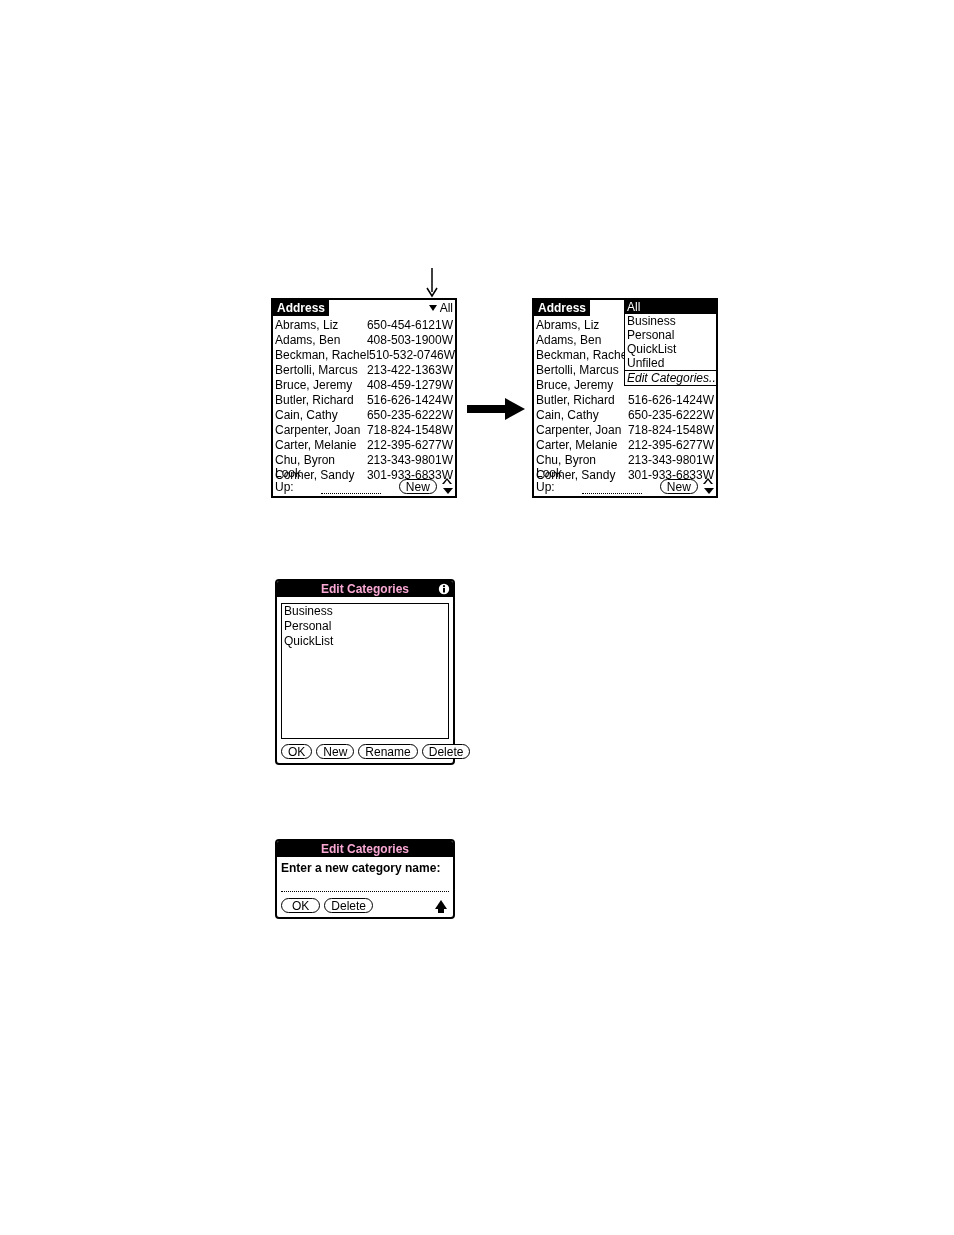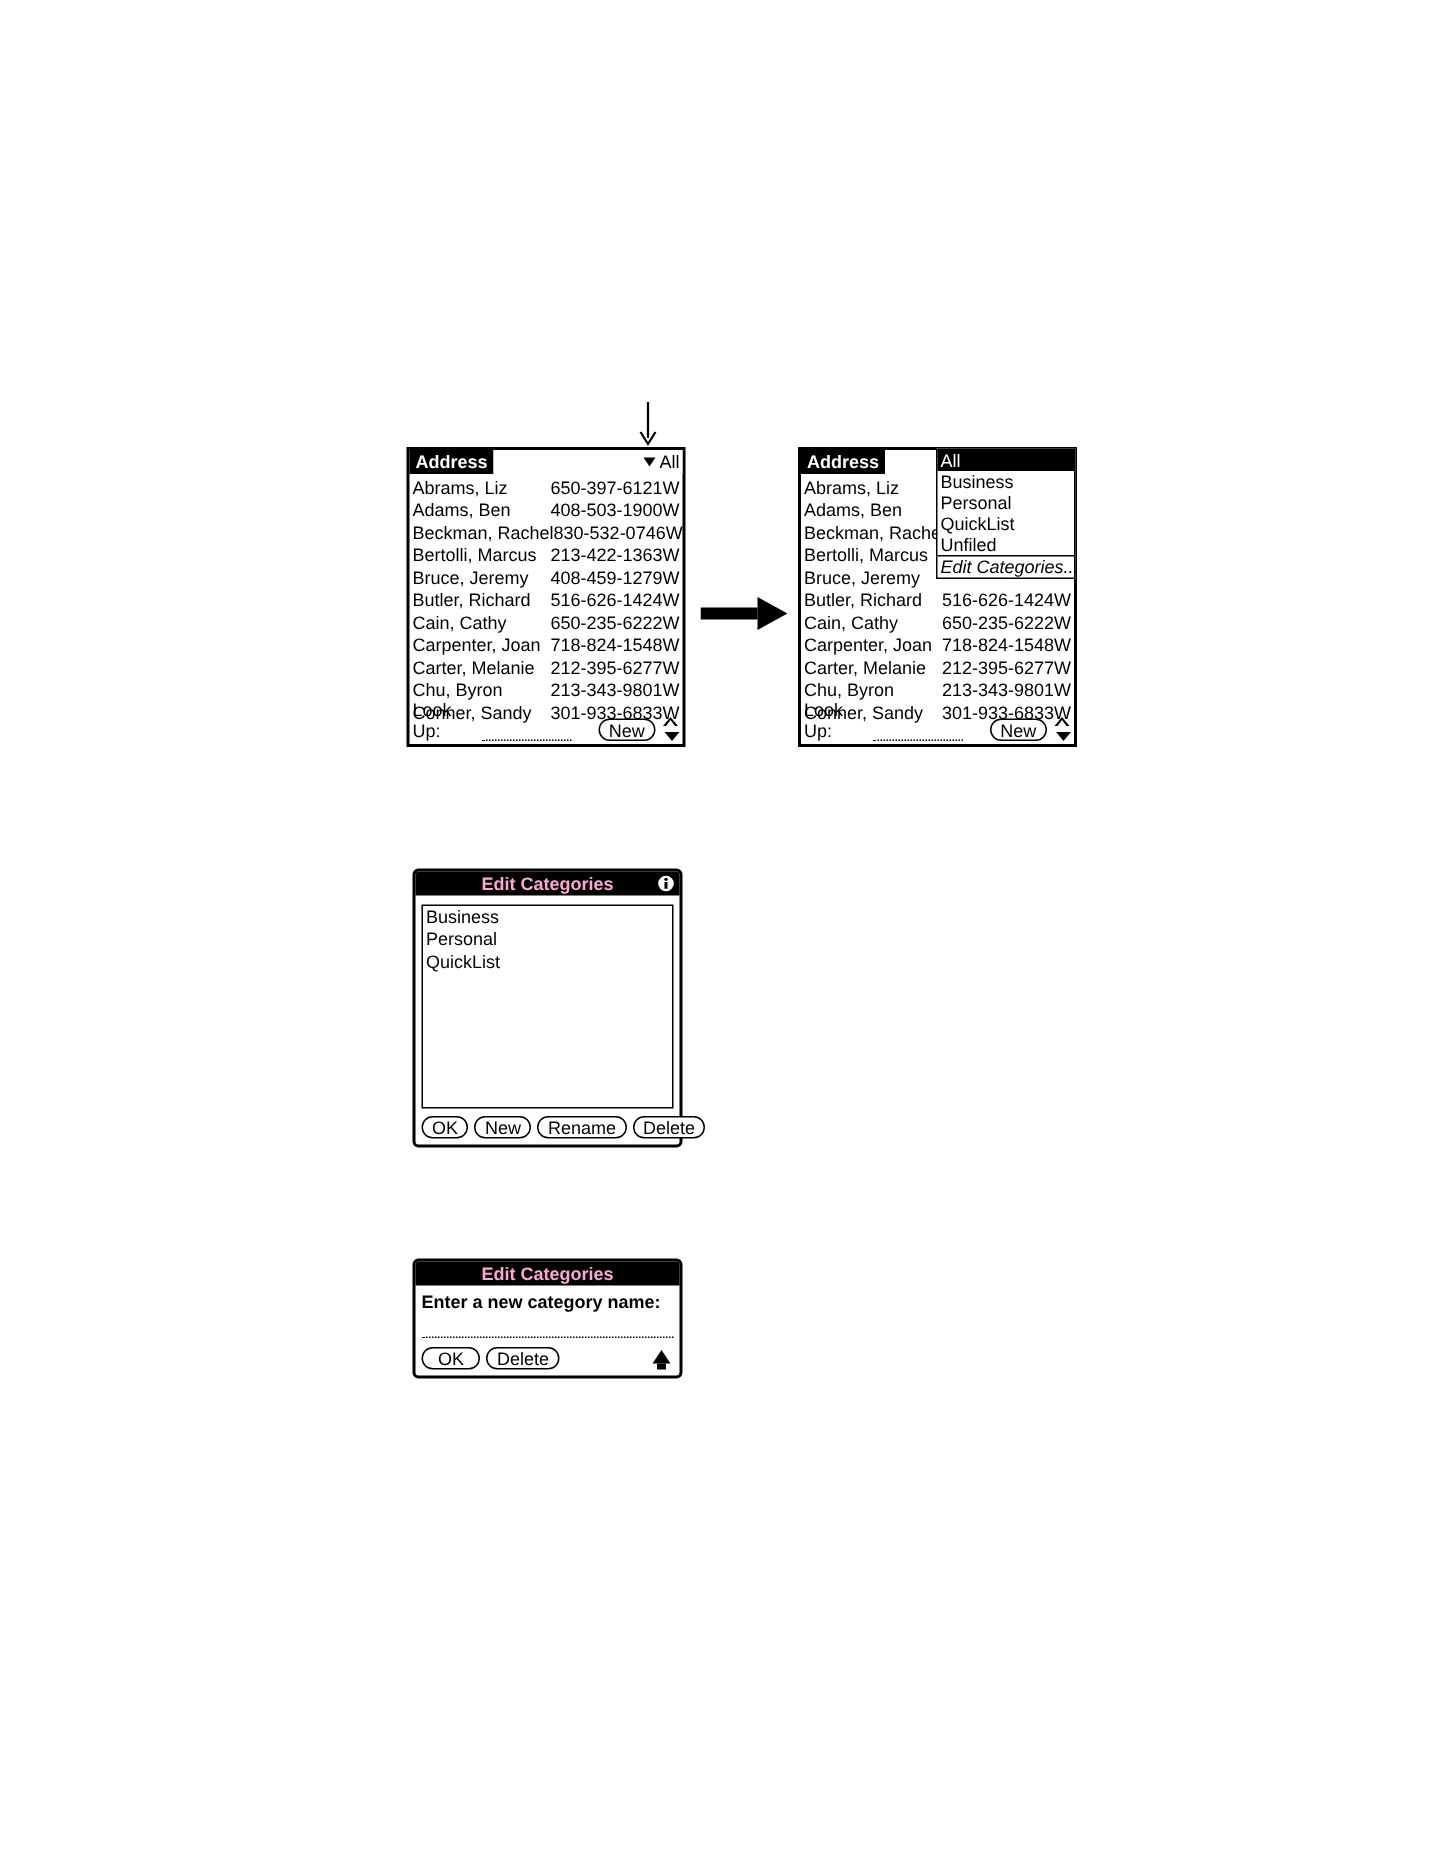--- a/index.html
+++ b/index.html
@@ -224,29 +224,29 @@
       <span class="title-rest"></span>
     </div>
     <div class="category-pick">
       <span class="tri-down"></span>
       <span>All</span>
     </div>
 
     <div class="list">
       <div class="row">
           <span>Abrams, Liz</span>
-          <span>650-397-6121W</span>
+          <span>650-454-6121W</span>
         </div>
       <div class="row">
           <span>Adams, Ben</span>
           <span>408-503-1900W</span>
         </div>
       <div class="row">
           <span>Beckman, Rachel</span>
-          <span>830-532-0746W</span>
+          <span>510-532-0746W</span>
         </div>
       <div class="row">
           <span>Bertolli, Marcus</span>
           <span>213-422-1363W</span>
         </div>
       <div class="row">
           <span>Bruce, Jeremy</span>
           <span>408-459-1279W</span>
         </div>
       <div class="row">

